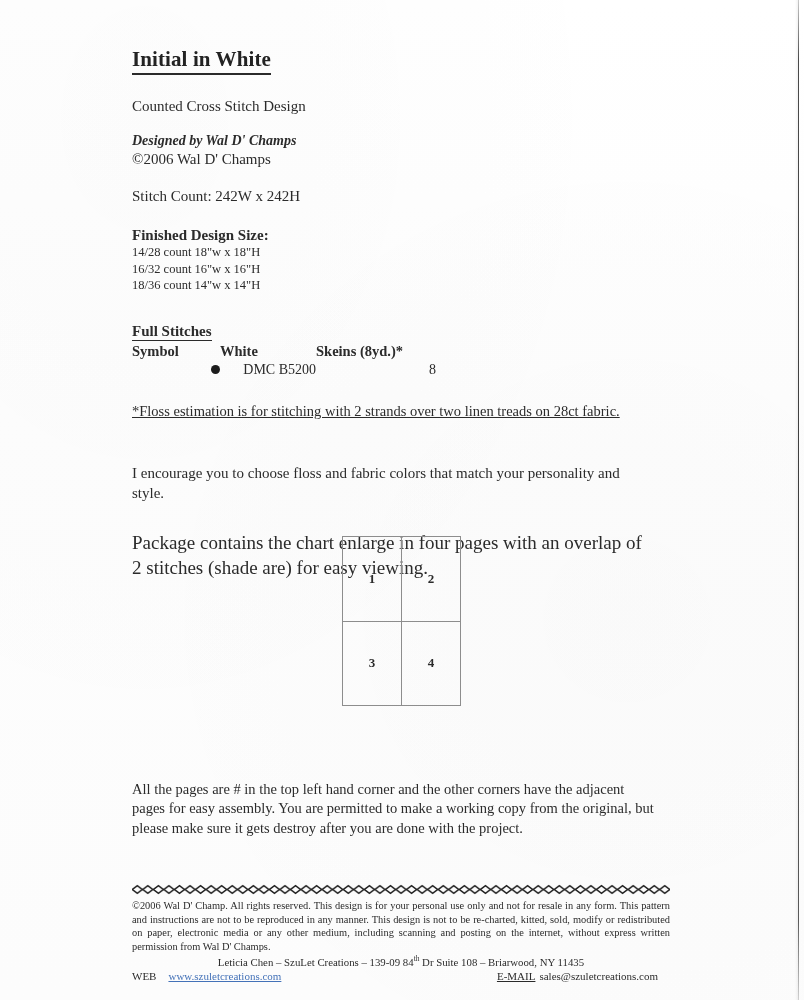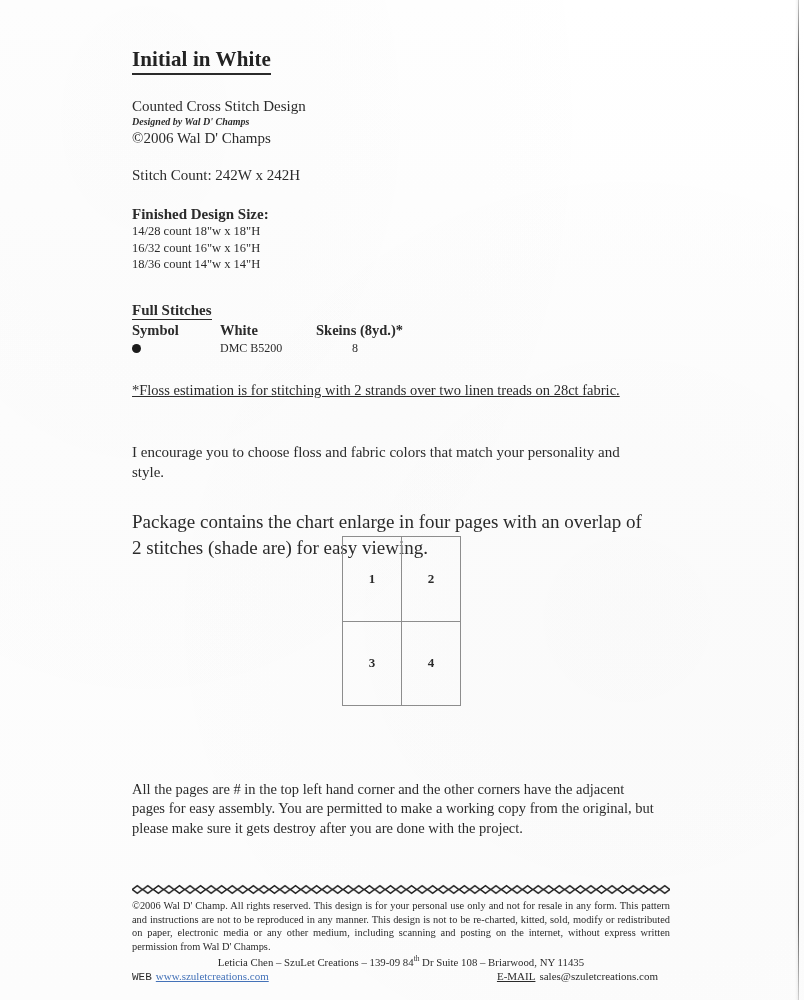--- a/index.html
+++ b/index.html
@@ -69,25 +69,25 @@
   
   .subtitle-block {
     margin-top: 22px;
     line-height: 1.22;
   }
   .subtitle-main {
     font-size: 15px;
     color: #2b2b2b;
   }
   .subtitle-designer {
-    font-size: 10px;
+    font-size: 14px;
     font-style: italic;
     font-weight: bold;
     color: #2b2b2b;
-    margin-top: 1px;
+    margin-top: 17px;
   }
   .subtitle-copy {
     font-size: 15px;
     color: #2b2b2b;
     margin-top: 1px;
     font-family: Liberation Serif, serif;
   }
 
   
   .stitch-count {
@@ -126,22 +126,23 @@
     font-size: 14.5px;
   }
   table.stitch-table th {
     text-align: left;
     font-weight: bold;
     padding: 0 0 1px 0;
     font-size: 14.5px;
   }
   table.stitch-table td {
     padding: 1px 0 0 0;
-    font-size: 12px;
+    font-size: 14px;
     vertical-align: top;
+    text-align: right;
   }
   .col-symbol { width: 88px; }
   .col-thread { width: 96px; }
   .col-skeins { width: 120px; }
   .sym-dot {
     display: inline-block;
     width: 9px;
     height: 9px;
     border-radius: 50%;
     background: #1c1c1c;
@@ -240,21 +241,21 @@
     vertical-align: super;
   }
   .footer-contact {
     margin-top: 2px;
     width: 538px;
     display: flex;
     justify-content: space-between;
     align-items: baseline;
     font-size: 11px;
   }
-  .web-label { margin-right: 4px; font-family: Liberation Mono, monospace; }
+  .web-label { margin-right: 12px; }
   .web-link {
     color: #4472b8;
     text-decoration: underline;
   }
   .email-group { padding-right: 12px; }
   .email-label { margin-right: 4px; text-decoration: underline; }
 </style>
 </head>
 <body>
 

